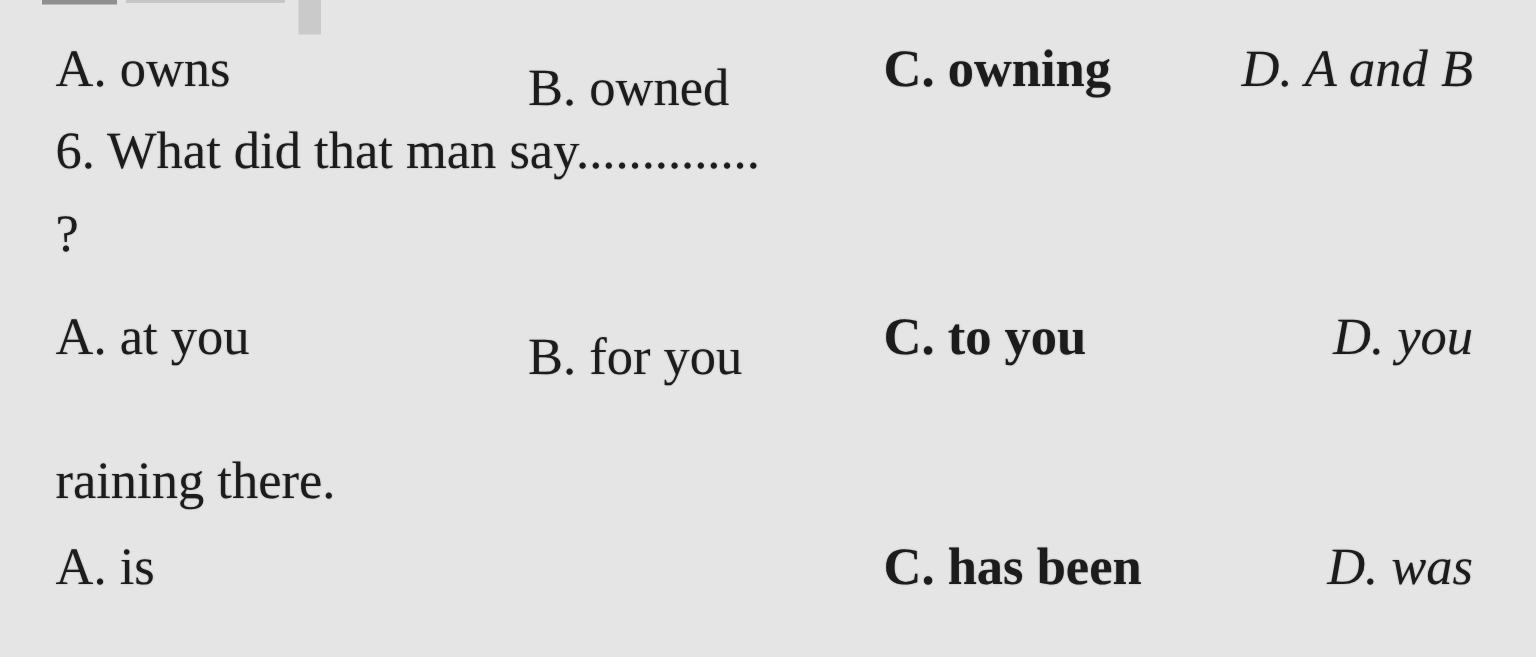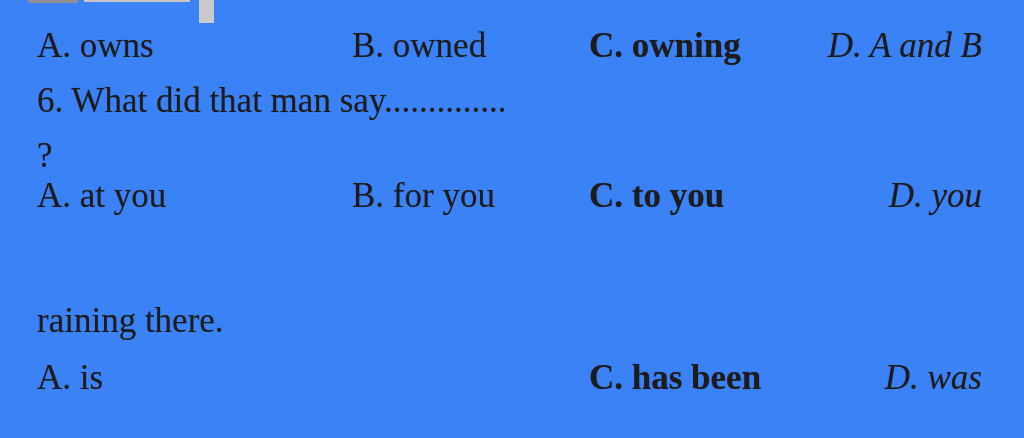--- a/index.html
+++ b/index.html
@@ -4,38 +4,38 @@
 <style>
   html, body {
     margin: 0;
     padding: 0;
     background: #ffffff;
   }
   .page {
     position: relative;
     width: 1024px;
     height: 438px;
-    background: #3b82f6;
+    background: #e5e5e5;
     overflow: hidden;
     font-family: "Liberation Serif", "DejaVu Serif", serif;
     font-size: 35px;
     color: #1c1c1c;
   }
   .row {
     position: absolute;
     left: 0;
     width: 1024px;
     height: 55px;
     line-height: 55px;
     white-space: nowrap;
     text-shadow: 0 0 1px rgba(40,40,40,0.45);
   }
   .qtext { position: absolute; left: 37px; }
   .opt-a { position: absolute; left: 37px; }
-  .opt-b { position: absolute; left: 352px; }
+  .opt-b { position: absolute; left: 352px; margin-top: 13px; }
   .opt-c { position: absolute; left: 589px; font-weight: bold; }
   .opt-d { position: absolute; right: 42px; font-style: italic; }
   
   .artifact-dark-strip {
     position: absolute;
     left: 28px; top: 0;
     width: 50px; height: 3px;
     background: #8f8f8f;
     filter: blur(0.5px);
   }
@@ -70,21 +70,21 @@
   </div>
 
   <div class="row" style="top:73px">
     <span class="qtext">6. What did that man say..............</span>
   </div>
 
   <div class="row" style="top:128px">
     <span class="qtext">?</span>
   </div>
 
-  <div class="row" style="top:168px">
+  <div class="row" style="top:197px">
     <span class="opt-a">A. at you</span>
     <span class="opt-b">B. for you</span>
     <span class="opt-c">C. to you</span>
     <span class="opt-d">D. you</span>
   </div>
 
 
   <div class="row" style="top:293px">
     <span class="qtext">raining there.</span>
   </div>

